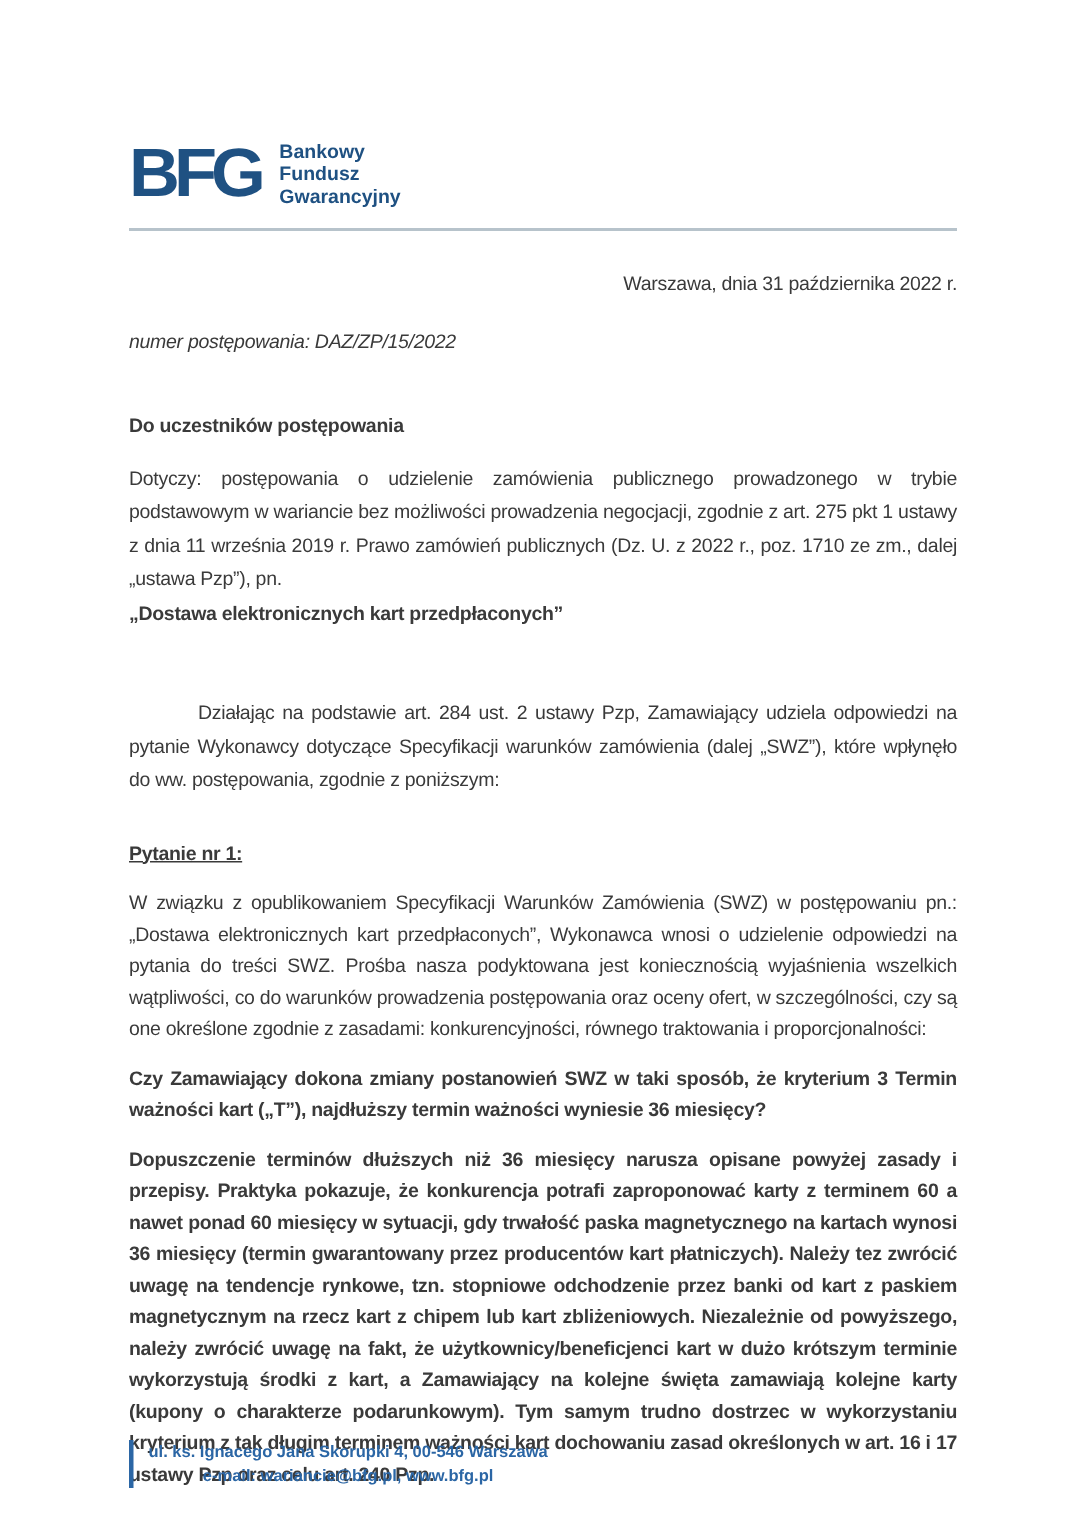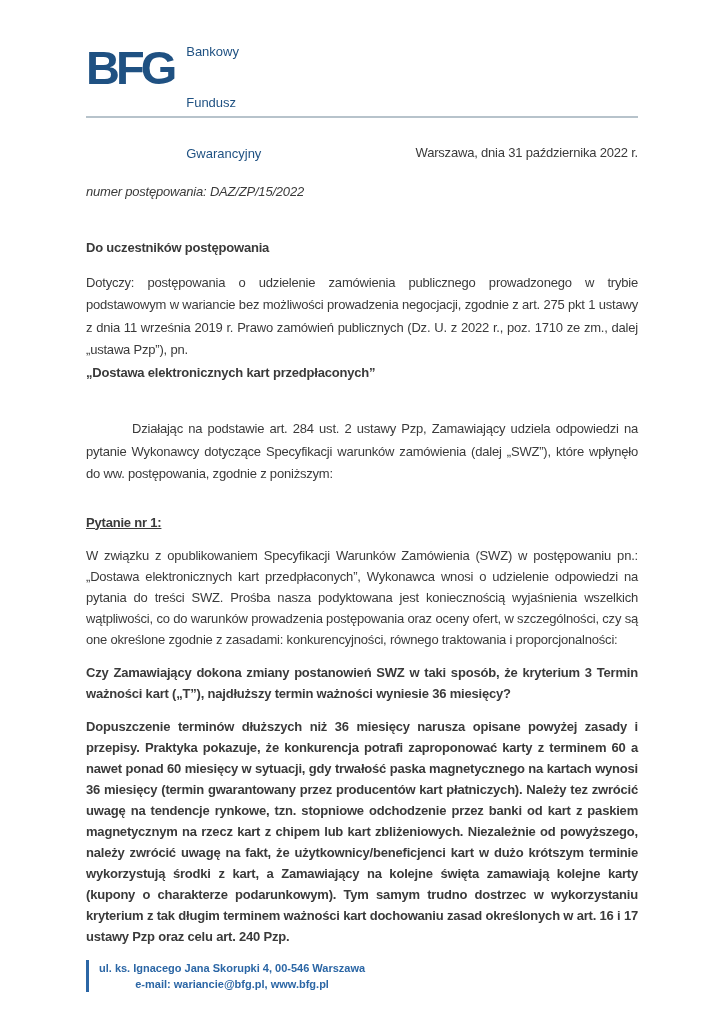--- a/index.html
+++ b/index.html
@@ -18,42 +18,42 @@
   .content {
     position: absolute;
     left: 86px;
     right: 86px;
     top: 44px;
   }
 
   
   .logo-row {
     display: flex;
-    align-items: flex-start;
+    align-items: flex-end;
     gap: 13px;
     height: 58px;
+    margin-top: 36px;
   }
   .logo-acronym {
     font-size: 47px;
     font-weight: 800;
     letter-spacing: -4px;
     color: var(--brand-navy, #1f5182);
     line-height: 1;
     transform: scaleY(0.97);
   }
   .logo-org {
     display: flex;
     flex-direction: column;
     justify-content: center;
     color: var(--brand-navy, #1f5182);
     font-size: 13px;
-    font-weight: 400;
+    font-weight: 700;
     line-height: 15px;
     letter-spacing: 0;
-    gap: 36px;
   }
 
   .header-rule {
     border: none;
     border-top: 2px solid var(--rule-gray, #b7c3cb);
     margin: 14px 0 0 0;
   }
 
   
   .txt {
@@ -62,21 +62,21 @@
     line-height: 22.5px;
     margin: 0;
   }
   .tight { line-height: 21px; margin-top: 12px; }
 
   .date-line      { margin-top: 24px; text-align: right; }
   .case-number    { margin-top: 16px; font-style: italic; }
   .addressee      { margin-top: 34px; text-align: left; font-weight: 700; }
   .subject        { margin-top: 12px; text-align: justify; }
   .subject-title  { display: block; font-weight: 700; }
-  .intro          { margin-top: 34px; text-align: justify; text-indent: 46px; }
+  .intro          { margin-top: 44px; text-align: justify; text-indent: 46px; }
   .q1-block       { margin-top: 26px; }
   .q1-heading     { font-weight: 700; text-decoration: underline; }
   .q1-intro       { text-align: justify; }
   .q1-question    { text-align: justify; font-weight: 700; }
   .q1-justif      { margin-top: 12px; text-align: justify; font-weight: 700; }
 
   
   .footer {
     position: absolute;
     left: 86px;

